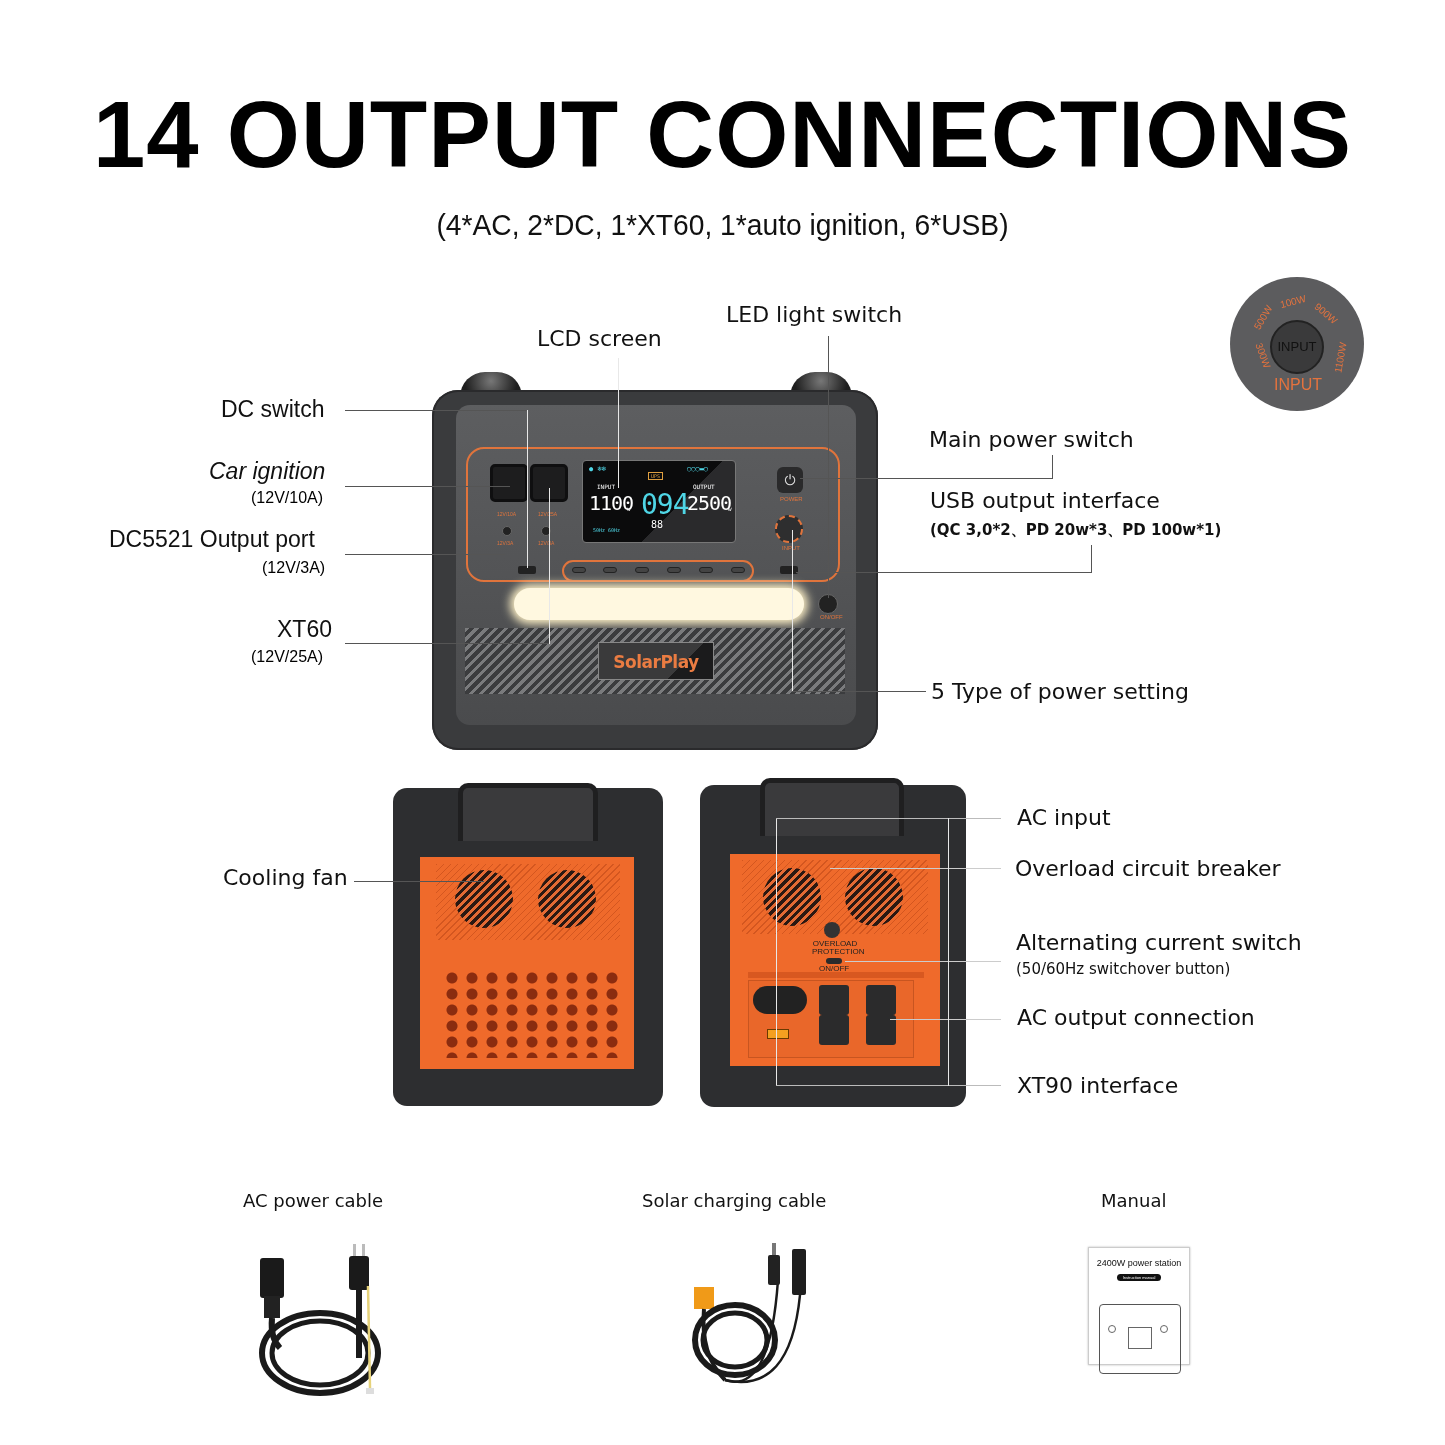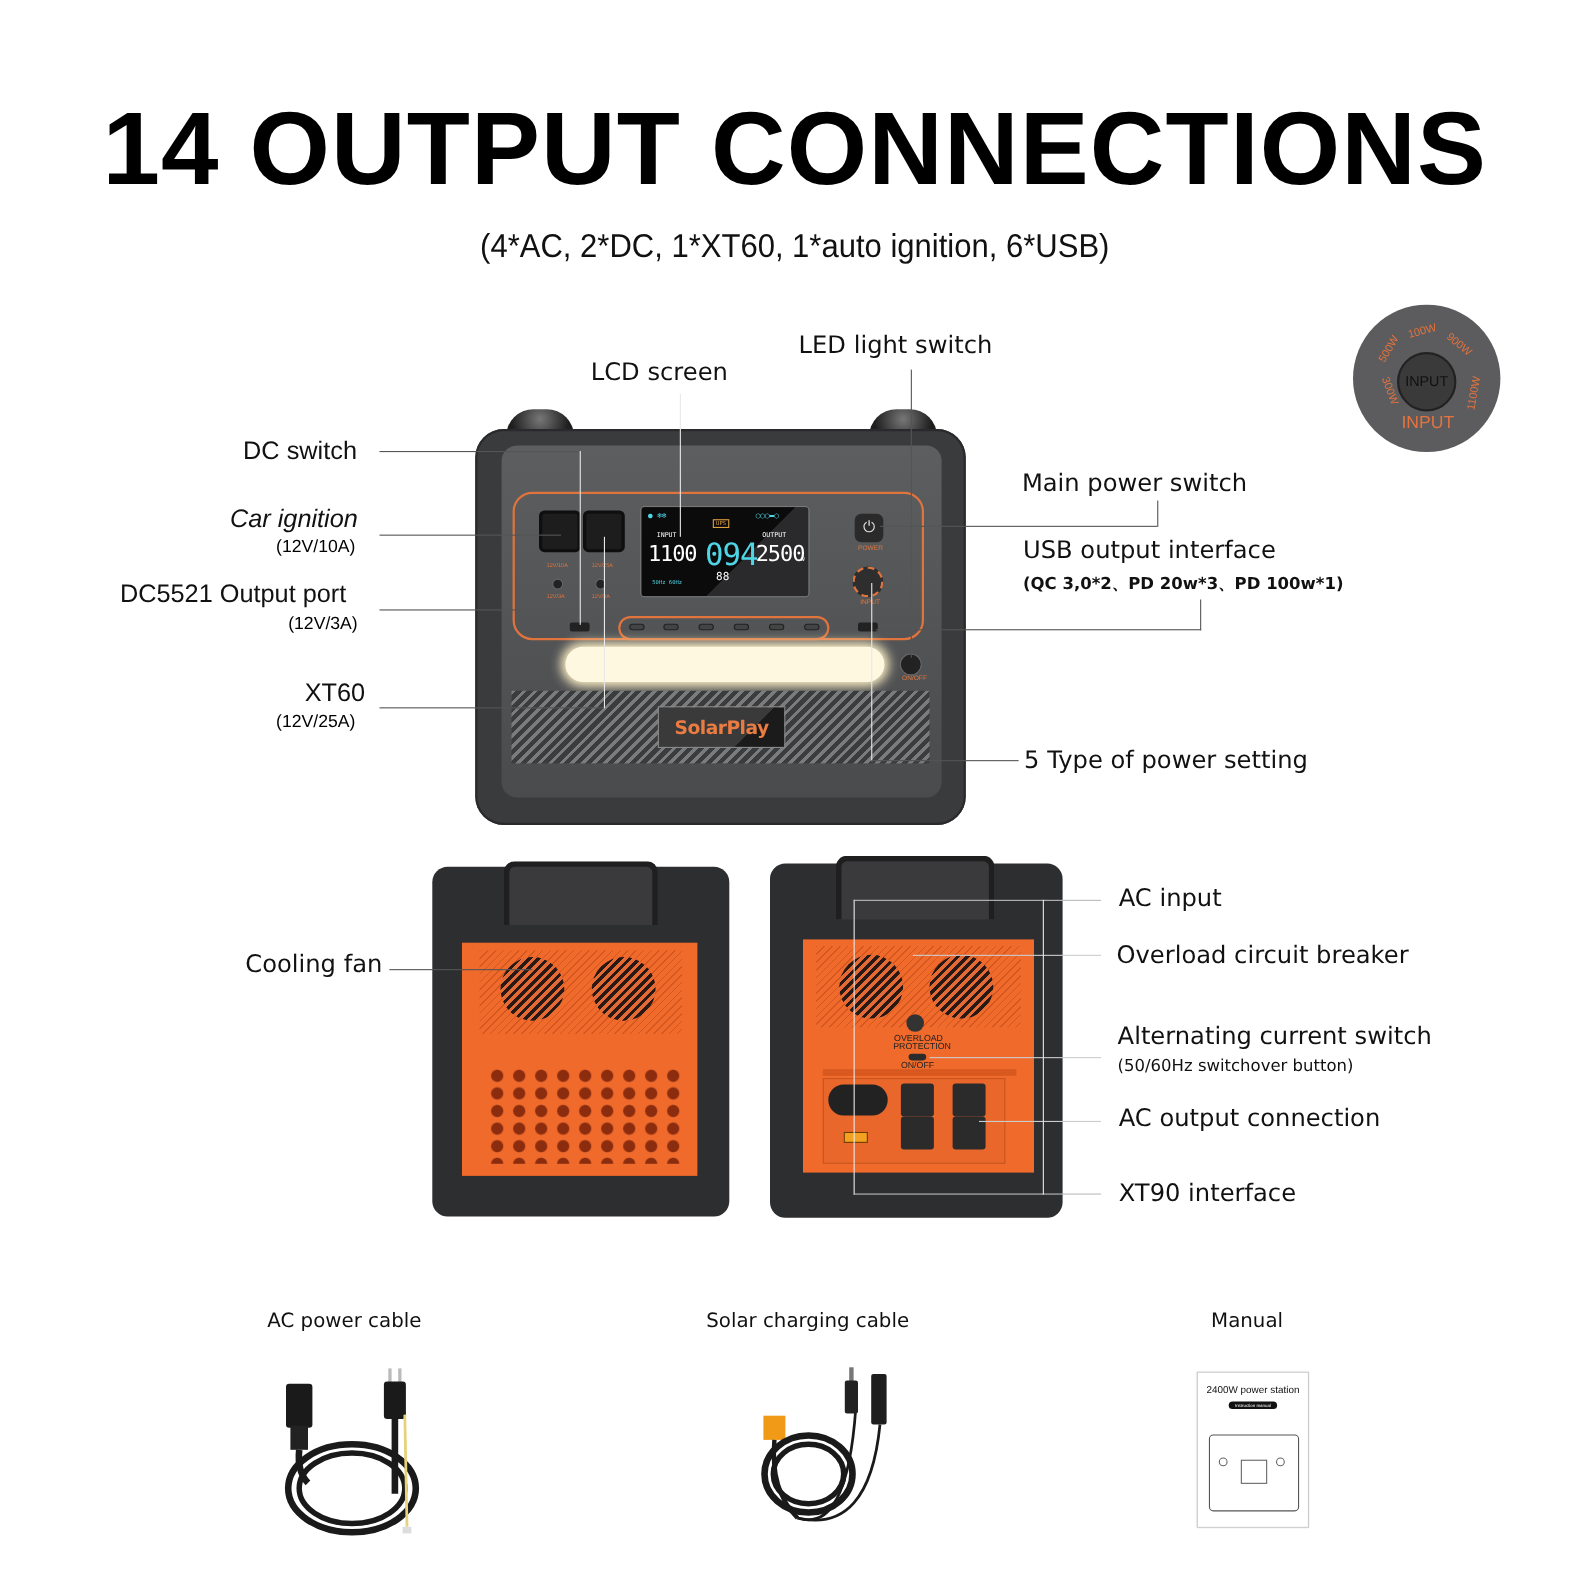--- a/index.html
+++ b/index.html
@@ -57,21 +57,21 @@
   .xt90 { width: 22px; height: 10px; background: #f4a020; border: 1px solid #6a3a00; }
 
   
   .round-dial { left: 1230px; top: 277px; width: 134px; height: 134px; border-radius: 50%; background: #5c5c5e; }
   .round-inner { left: 1270px; top: 320px; width: 54px; height: 54px; border-radius: 50%; background: #3a3a3b; border: 2px solid #222;
     color: #111; font-family: "Liberation Sans", sans-serif; font-size: 13px; text-align: center; line-height: 50px; }
   .dial-txt { font-family: "Liberation Sans", sans-serif; color: #e4733e; font-size: 10px; white-space: nowrap; }
 
   
   .acc-lbl { font-family: "DejaVu Sans", sans-serif; font-size: 18px; color: #111; white-space: nowrap; }
-  .manual { left: 1088px; top: 1247px; width: 102px; height: 142px; background: #fff; border: 1px solid #ccc; box-shadow: 0 0 2px #bbb; }
+  .manual { left: 1088px; top: 1247px; width: 102px; height: 118px; background: #fff; border: 1px solid #ccc; box-shadow: 0 0 2px #bbb; }
 </style>
 </head>
 <body>
 
 <div class="abs title">14 OUTPUT CONNECTIONS</div>
 <div class="abs subtitle">(4*AC, 2*DC, 1*XT60, 1*auto ignition, 6*USB)</div>
 
 <div class="abs round-dial"></div>
 <div class="abs round-inner">INPUT</div>
 <div class="abs dial-txt" style="left:1250px;top:350px;transform:rotate(70deg);">300W</div>

